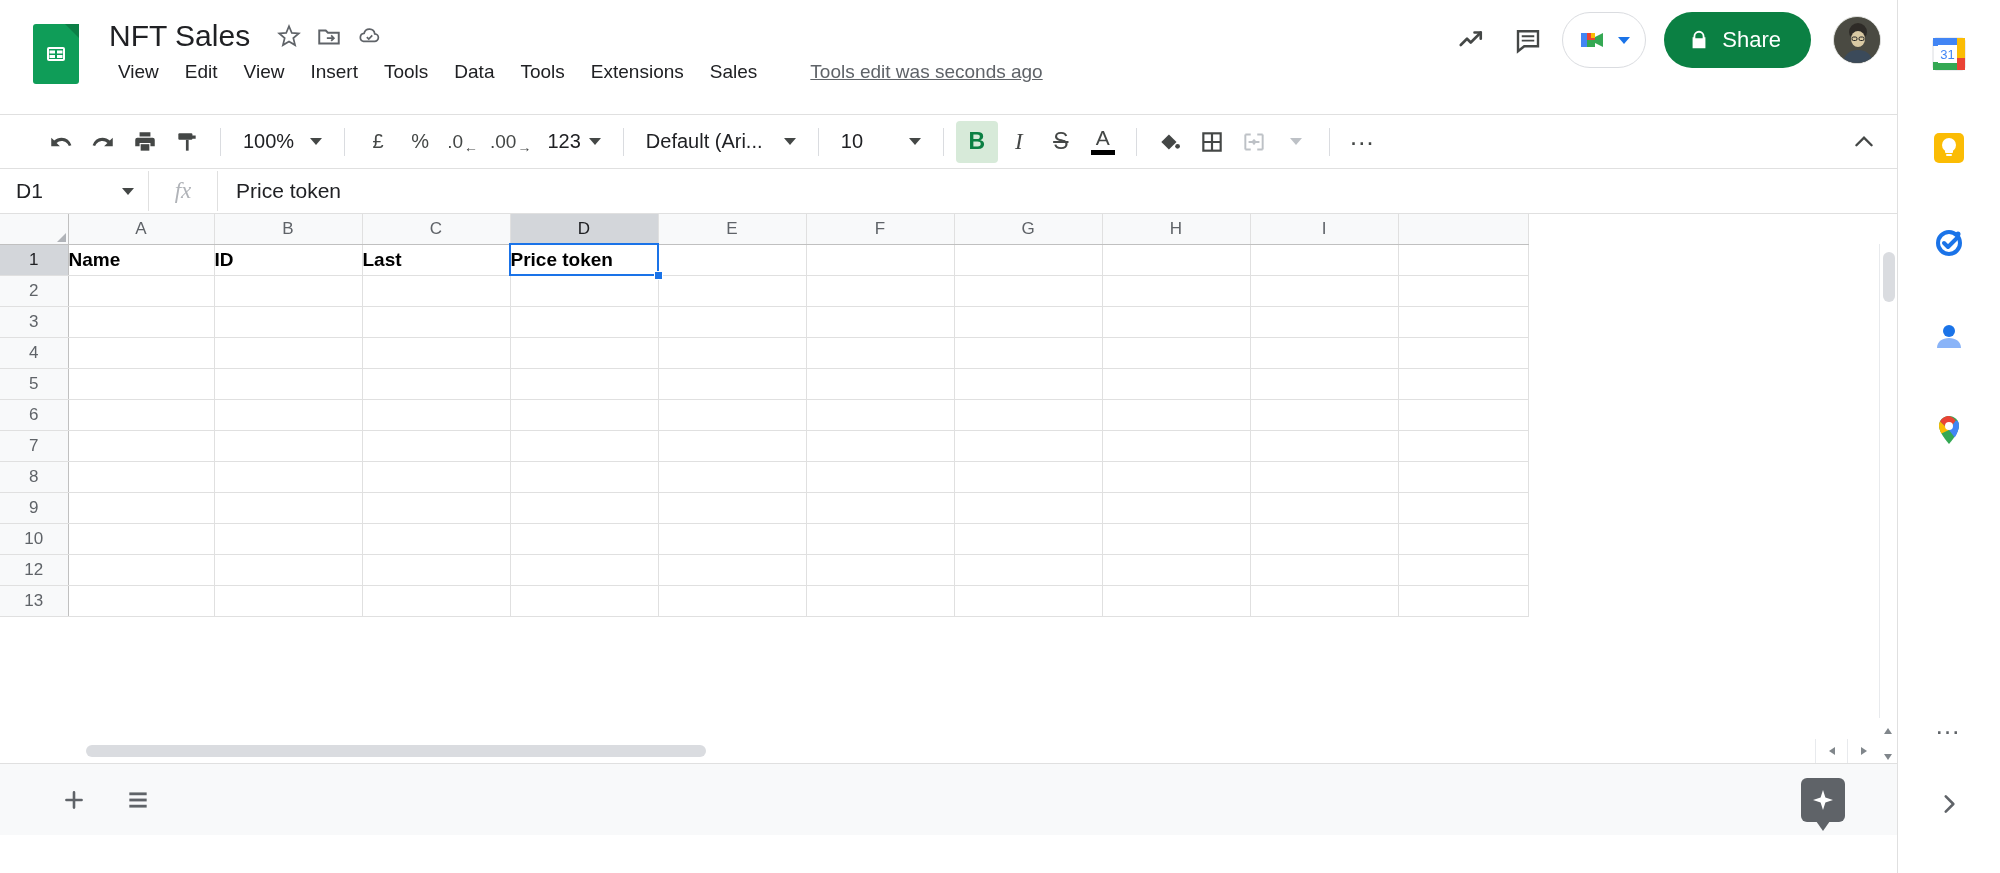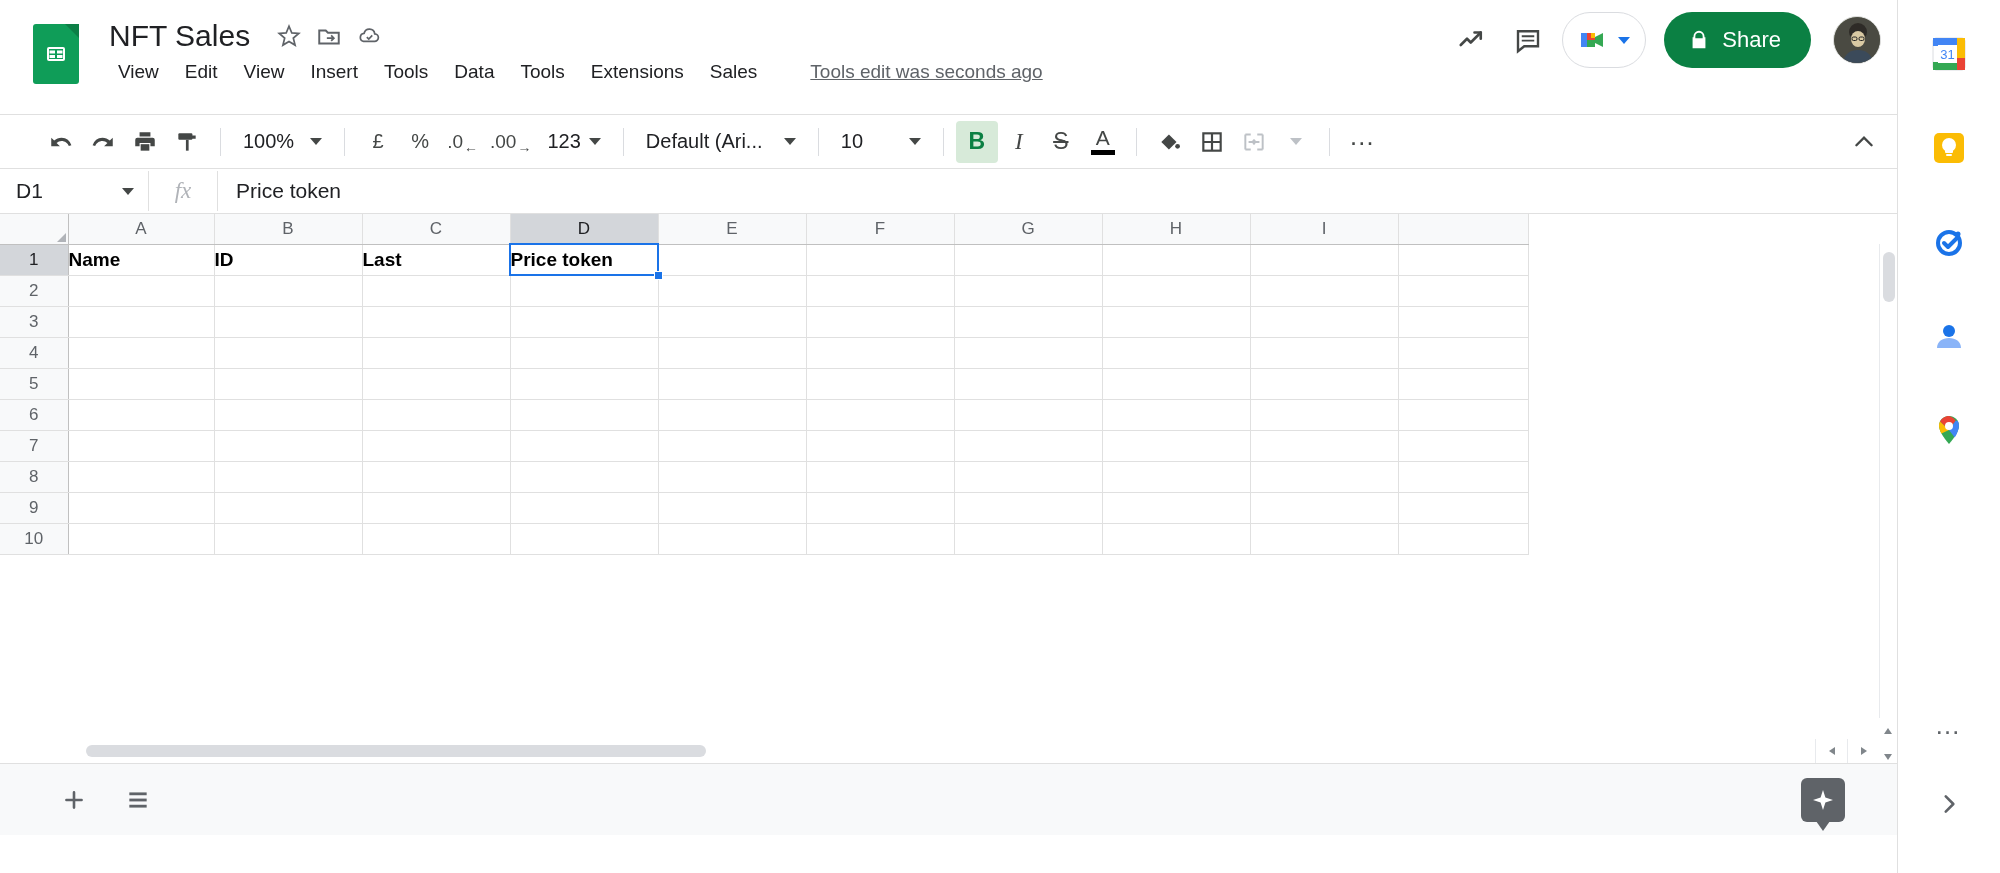--- a/index.html
+++ b/index.html
@@ -551,20 +551,46 @@
                 <td class="cell" style="width: 148px;"></td>
                 <td class="cell" style="width: 148px;"></td>
                 <td class="cell" style="width: 148px;"></td>
                 <td class="cell" style="width: 148px;"></td>
                 <td class="cell" style="width: 148px;"></td>
                 <td class="cell" style="width: 148px;"></td>
                 <td class="cell" style="width: 148px;"></td>
                 <td class="cell" style="width: 148px;"></td>
                 <td class="cell" style="width: 130px;"></td>
               </tr>
+              <tr>
+                <th class="rowhead">12</th>
+                <td class="cell" style="width: 146px;"></td>
+                <td class="cell" style="width: 148px;"></td>
+                <td class="cell" style="width: 148px;"></td>
+                <td class="cell" style="width: 148px;"></td>
+                <td class="cell" style="width: 148px;"></td>
+                <td class="cell" style="width: 148px;"></td>
+                <td class="cell" style="width: 148px;"></td>
+                <td class="cell" style="width: 148px;"></td>
+                <td class="cell" style="width: 148px;"></td>
+                <td class="cell" style="width: 130px;"></td>
+              </tr>
+              <tr>
+                <th class="rowhead">13</th>
+                <td class="cell" style="width: 146px;"></td>
+                <td class="cell" style="width: 148px;"></td>
+                <td class="cell" style="width: 148px;"></td>
+                <td class="cell" style="width: 148px;"></td>
+                <td class="cell" style="width: 148px;"></td>
+                <td class="cell" style="width: 148px;"></td>
+                <td class="cell" style="width: 148px;"></td>
+                <td class="cell" style="width: 148px;"></td>
+                <td class="cell" style="width: 148px;"></td>
+                <td class="cell" style="width: 130px;"></td>
+              </tr>
             </tbody>
         </table>
 
         <div class="sel-box" id="selbox" style="left: 509px; top: 29px; width: 150px; height: 33px; border-color: rgb(26, 115, 232);"></div>
         <div class="fill-handle" id="fillhandle" style="left: 654px; top: 57px; background: rgb(26, 115, 232);"></div>
 
         <div class="vscroll">
           <div class="vthumb"></div>
         </div>
         <div class="vsc-up">

